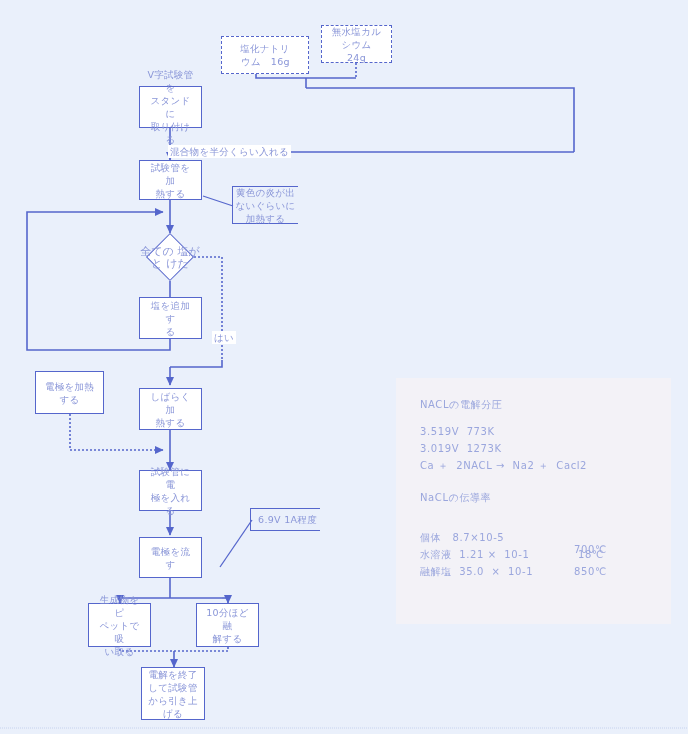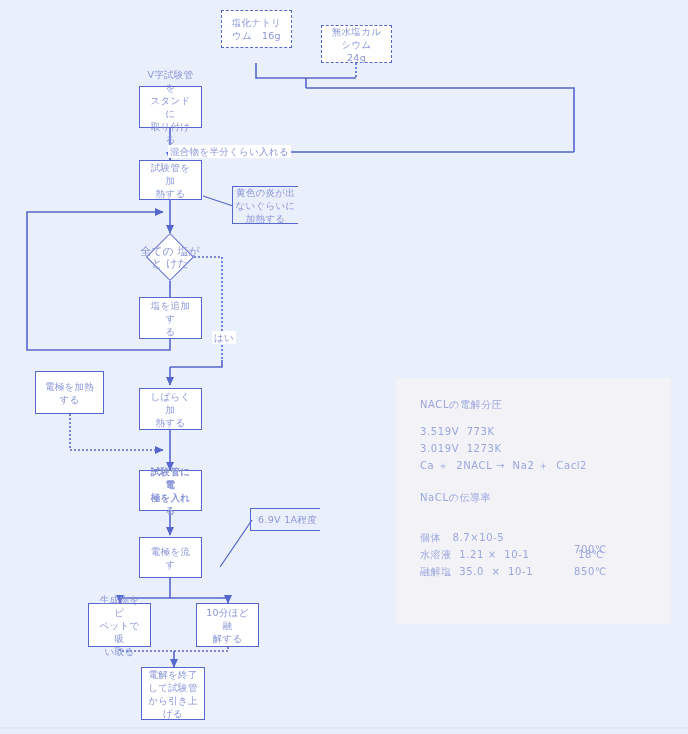--- a/index.html
+++ b/index.html
@@ -170,21 +170,21 @@
     <path d="M228,598 L228,603" marker-end="url(#arrow)"></path>
     <path d="M222,598 L228,598"></path>
 
     <path d="M120,637 L120,651 L228,651 L228,637" stroke-dasharray="2 2"></path>
     <path d="M174,651 L174,667" marker-end="url(#arrow)"></path>
   </g>
 
   <path d="M0,728 L688,728" stroke="#c6d2ee" stroke-width="1" stroke-dasharray="1 1" fill="none"></path>
 </svg>
 
-<div class="node dashed" style="left:221px; top:10px; width:71px; height:38px;">
+<div class="node dashed" style="left:221px; top:36px; width:88px; height:38px;text-align:right;">
   <span>
     <span>塩化ナトリ</span>
     <span>ウム　16g</span>
   </span>
 </div>
 
 <div class="node dashed" style="left:321px; top:25px; width:71px; height:38px;">
   <span>
     <span>無水塩カル</span>
     <span>シウム　24g</span>
@@ -242,21 +242,21 @@
   </span>
 </div>
 
 <div class="node" style="left:139px; top:388px; width:63px; height:42px;">
   <span>
     <span>しばらく加</span>
     <span>熱する</span>
   </span>
 </div>
 
-<div class="node" style="left:139px; top:470px; width:63px; height:41px;font-weight:bold;">
+<div class="node" style="left:139px; top:470px; width:63px; height:41px;">
   <span>
     <span>試験管に電</span>
     <span>極を入れる</span>
   </span>
 </div>
 
 <div class="callout small" style="left:250px; top:508px; width:70px; height:23px;">
   <span>6.9V  1A程度</span>
 </div>
 

